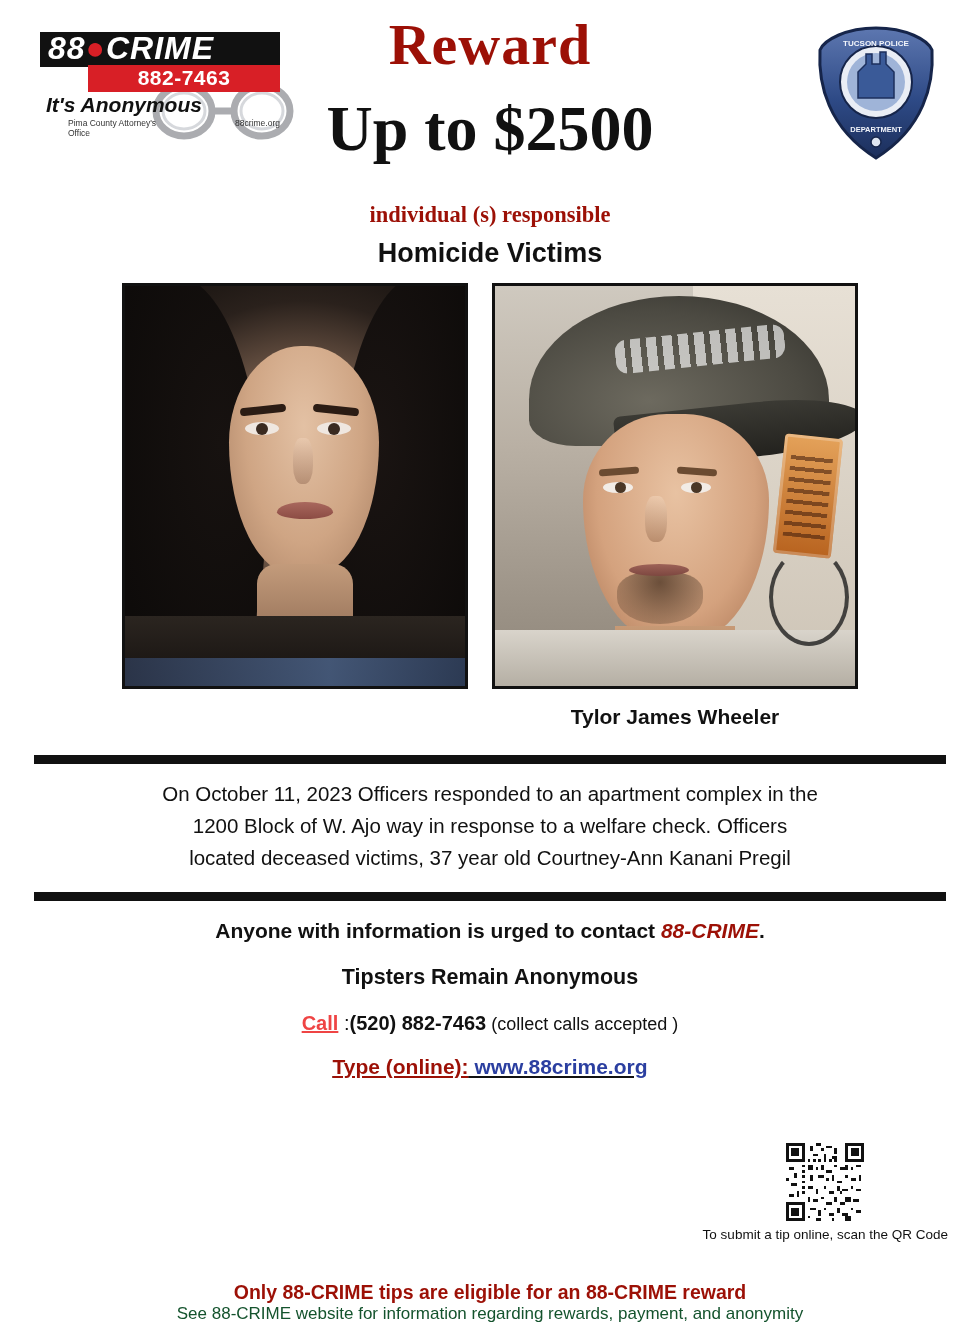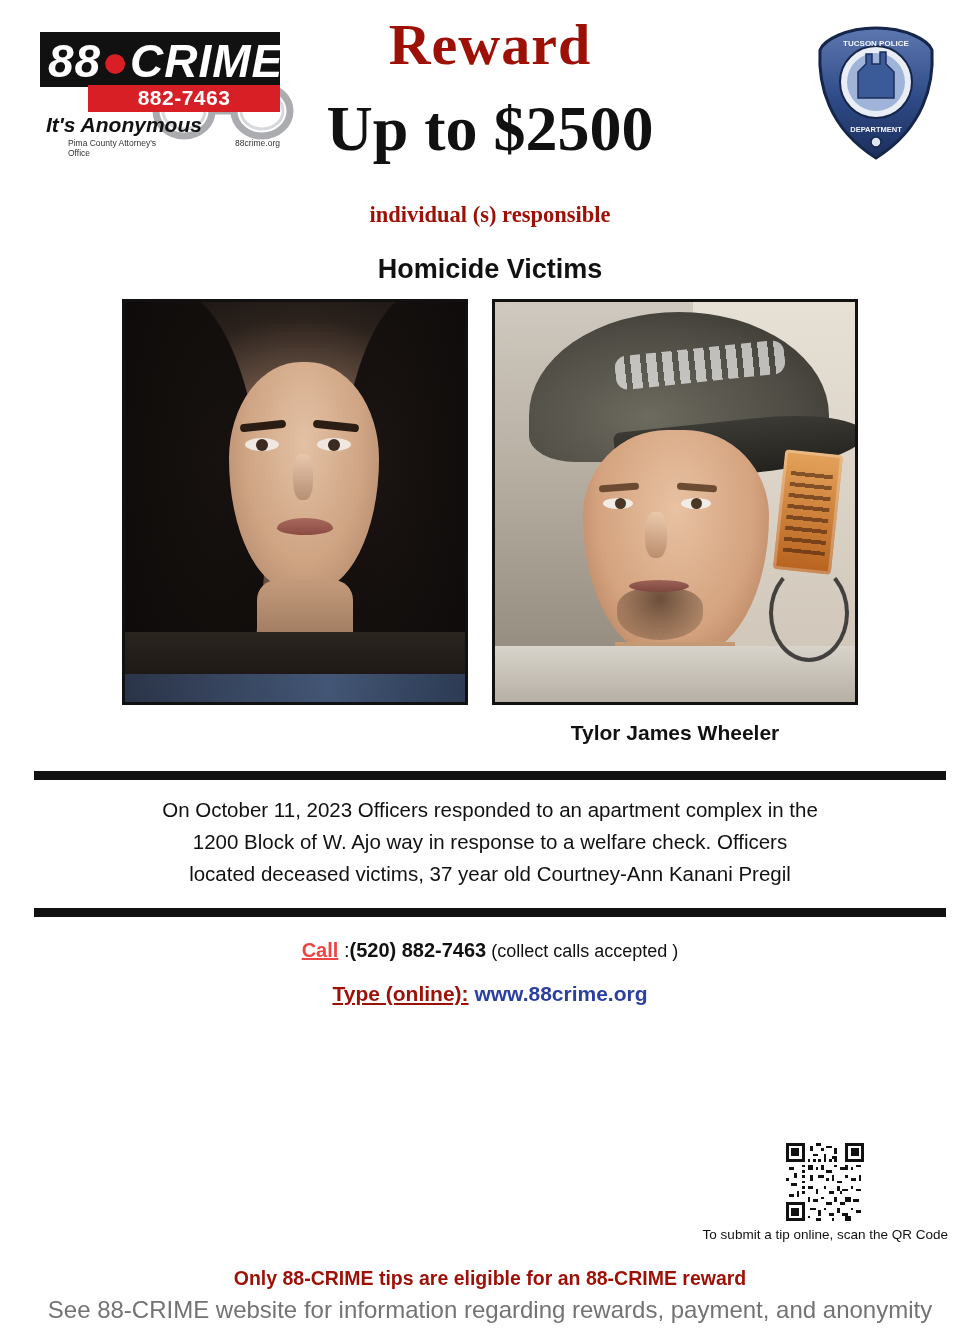--- a/index.html
+++ b/index.html
@@ -33,23 +33,23 @@
     left: 18px;
     top: 22px;
     width: 240px;
   }
   .logo-88-top {
     background: #111;
     color: #fff;
     font-family: "Liberation Sans", sans-serif;
     font-weight: bold;
     font-style: italic;
-    font-size: 46px;
+    font-size: 32px;
     letter-spacing: 1px;
-    padding: 6px 6px 3px 8px;
+    padding: 0 6px 3px 8px;
     line-height: 1;
     position: relative;
     z-index: 2;
   }
   .logo-88-top .dot {
     color: #d81f26;
   }
   .logo-88-phone {
     background: #d81f26;
     color: #fff;
@@ -129,21 +129,21 @@
     font-size: 22.5px;
     line-height: 1.35;
     margin-top: 22px;
   }
   .victims-head {
     text-align: center;
     font-family: "Liberation Sans", sans-serif;
     font-weight: bold;
     font-size: 27px;
     color: #111;
-    margin-top: 24px;
+    margin-top: 8px;
   }
 
   
   .photos {
     display: flex;
     justify-content: center;
     gap: 24px;
     margin-top: 14px;
   }
   .photo-col {
@@ -299,20 +299,21 @@
     color: #9c1006;
     text-decoration: underline;
     font-weight: bold;
   }
   .line-app .body { font-weight: bold; color:#111; }
   .line-app .small { font-size: 17px; font-weight: normal; }
 
   .line-type {
     font-size: 21px;
     margin-top: 20px;
+    text-decoration: underline;
   }
   .line-type .lbl {
     color: #9c1006;
     text-decoration: underline;
     font-weight: bold;
   }
   .line-type .url {
     color: #2b3fa0;
     font-weight: bold;
   }
@@ -340,23 +341,22 @@
     left: 0; right: 0;
     bottom: 14px;
     text-align: center;
   }
   .foot1 {
     color: #9c1006;
     font-weight: bold;
     font-size: 19.5px;
   }
   .foot2 {
-    color: #737373;
-    font-size: 24px;
-    margin-top: 6px;
+    color: #14532d;
+    font-size: 17px;
   }
 </style>
 </head>
 <body>
 
 <div class="poster">
 
   <div class="header">
 
     <div class="logo-88">
@@ -467,21 +467,25 @@
   <div class="rule"></div>
   <div class="narrative">
     <div>On October 11, 2023 Officers responded to an apartment complex in the</div>
     <div>1200 Block of W. Ajo way in response to a welfare check. Officers</div>
     <div>located deceased  victims, 37 year old Courtney-Ann Kanani Pregil</div>
   </div>
   <div class="rule bottom"></div>
 
   <div class="contact">
 
-
+    <div class="urge">
+      <span>Anyone with information is urged to contact </span><span class="brand">88-CRIME</span><span>.</span>
+    </div>
+
+    <div class="anon">Tipsters Remain Anonymous</div>
 
     <div class="line-call">
       <span class="lbl">Call</span><span> :</span><span class="num">(520) 882-7463</span><span class="paren"> (collect calls accepted )</span>
     </div>
 
 
     <div class="line-type">
       <span class="lbl">Type (online):</span><span class="url"> www.88crime.org</span>
     </div>
   </div>

